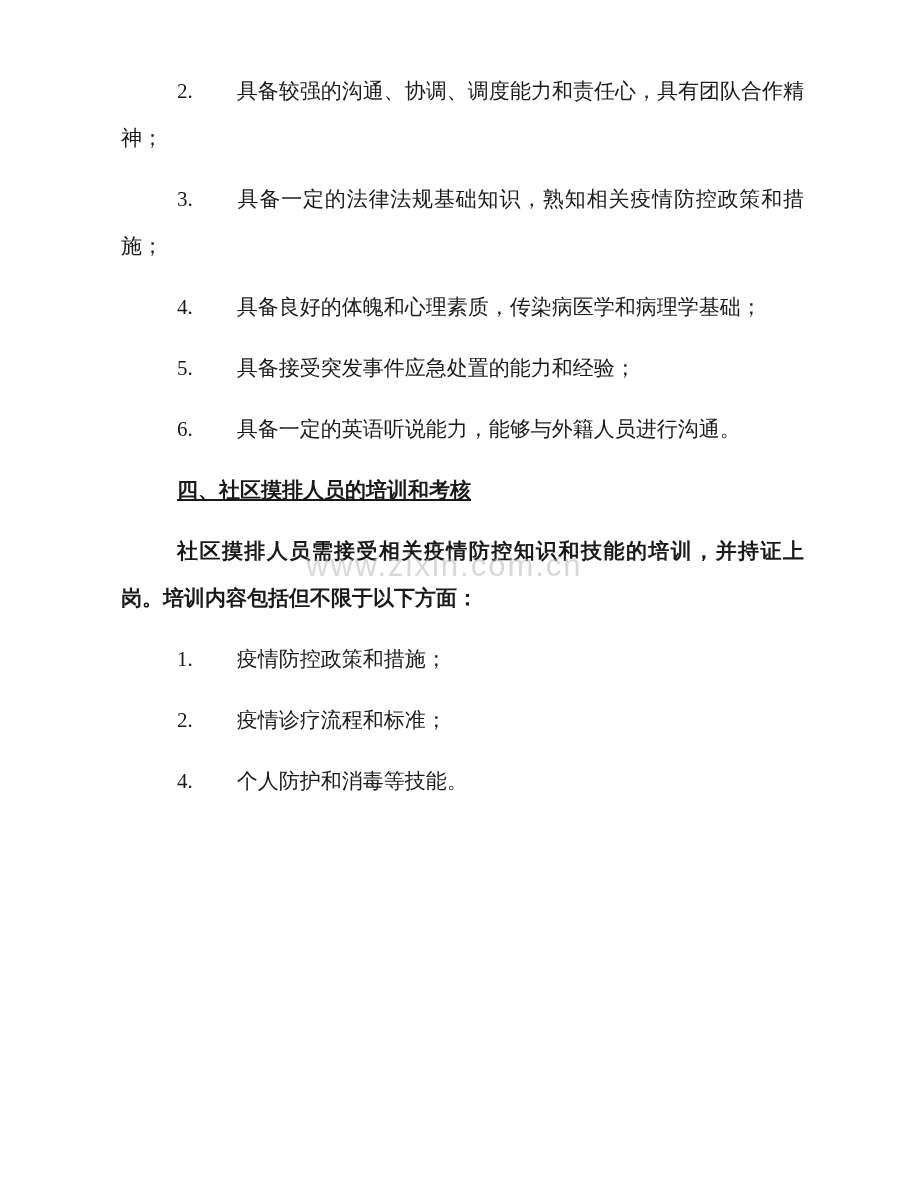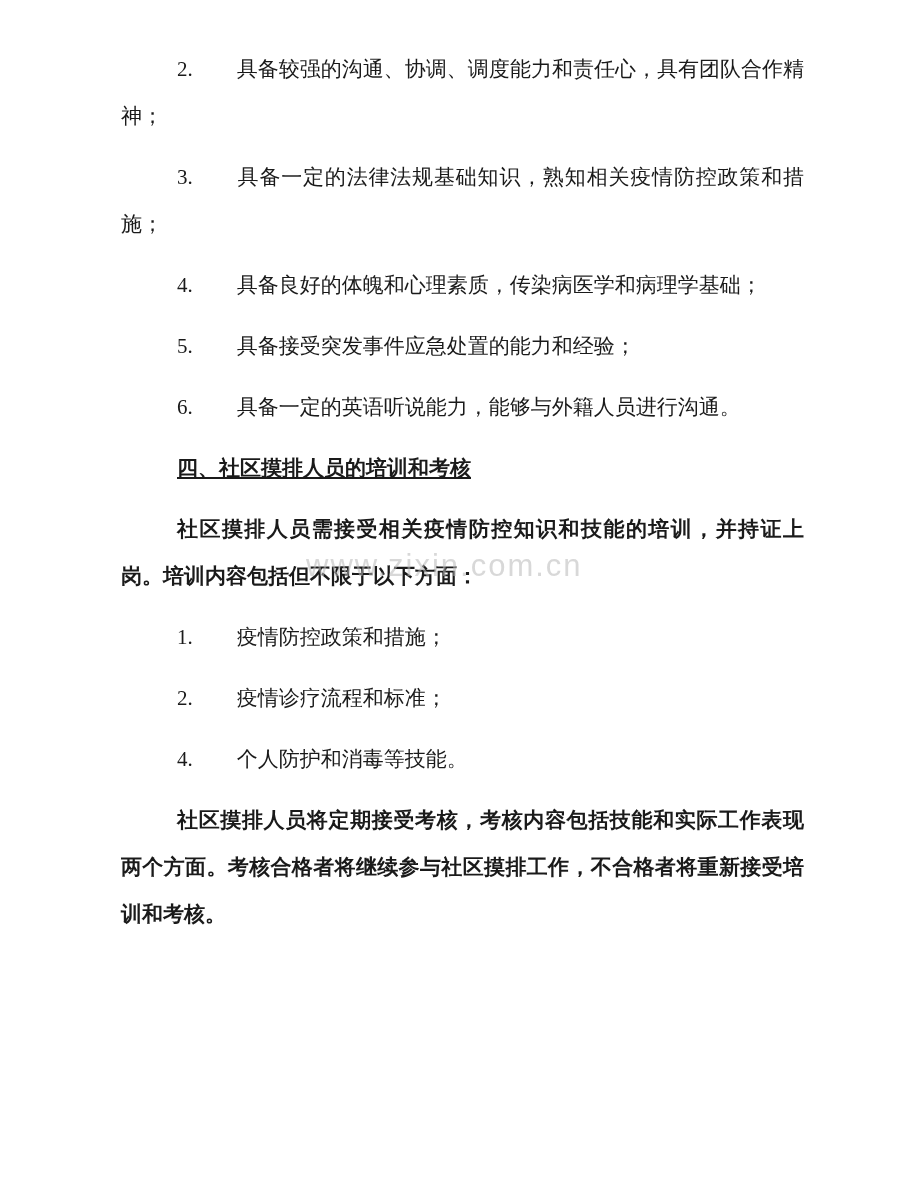--- a/index.html
+++ b/index.html
@@ -13,21 +13,21 @@
     height: 1191px;
     margin: 0 auto;
     background: #ffffff;
     overflow: hidden;
     font-family: "Liberation Serif", "DejaVu Serif", serif;
     color: #1a1a1a;
   }
   .doc-body {
     position: relative;
     z-index: 1;
-    padding: 46px 116px 0 121px;
+    padding: 68px 116px 0 121px;
     font-size: 21px;
     line-height: 47px;
     text-align: justify;
   }
   .doc-body p {
     margin: 0 0 14px 0;
   }
   .num-item {
     text-indent: 56px;
   }
@@ -84,16 +84,15 @@
 
     <p class="body-paragraph">社区摸排人员需接受相关疫情防控知识和技能的培训，并持证上岗。培训内容包括但不限于以下方面：</p>
 
     <p class="num-item"><span class="num-label">1.</span><span class="num-gap"></span><span>疫情防控政策和措施；</span></p>
 
     <p class="num-item"><span class="num-label">2.</span><span class="num-gap"></span><span>疫情诊疗流程和标准；</span></p>
 
 
     <p class="num-item"><span class="num-label">4.</span><span class="num-gap"></span><span>个人防护和消毒等技能。</span></p>
 
-    <p class="body-paragraph">社区摸排人员将定期接受考核，考核内容包括技能和实际工作表现两个方面。考核合格者将继续参与社区摸排工作，不合格者将重新接受培训和考核。</p>
 
   </div>
 </div>
 
 </body></html>

